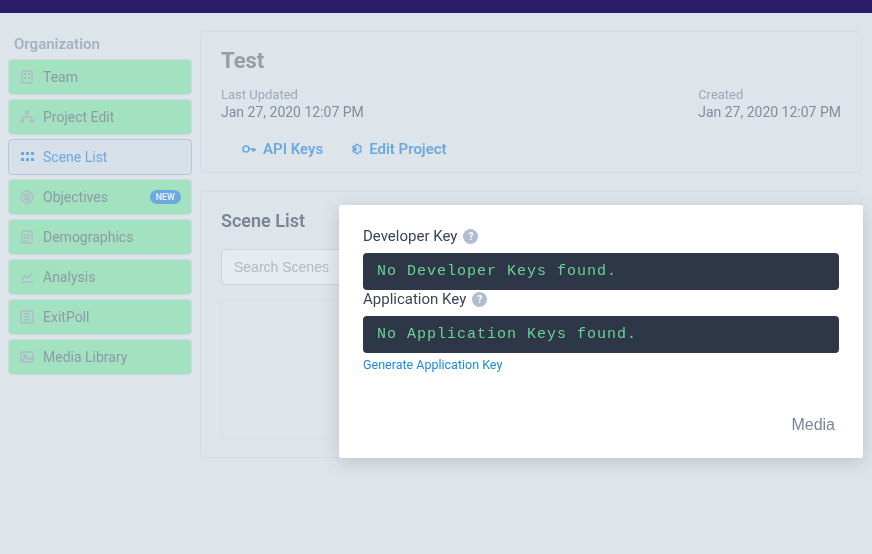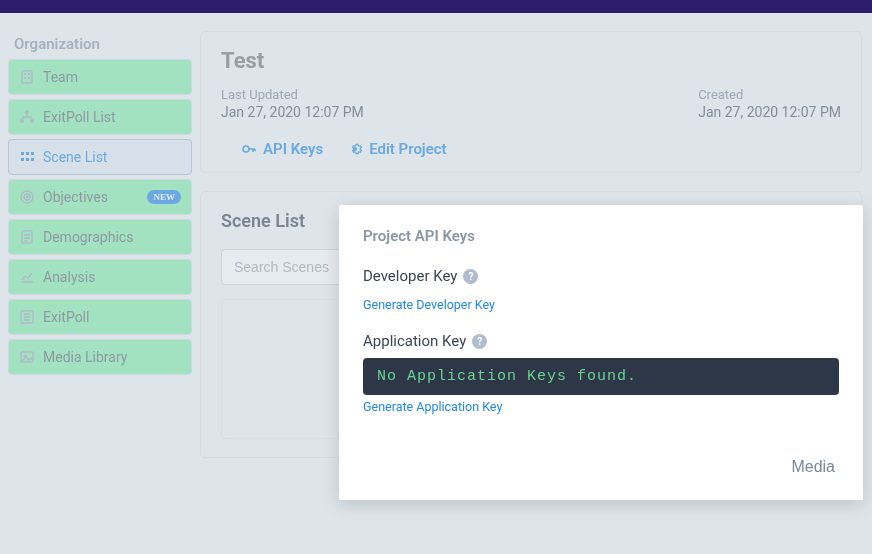--- a/index.html
+++ b/index.html
@@ -68,21 +68,20 @@
 }
 .nav-item.active .label, .nav-item.active .icon { color: #1e88e5; }
 .badge-new {
   background: #1e88e5;
   color: #fff;
   font-size: 9px;
   font-weight: 700;
   padding: 2px 6px;
   border-radius: 9px;
   margin-left: auto;
-  font-family: Liberation Serif, serif;
 }
 .main {
   flex: 1;
   padding: 18px 10px 18px 0;
 }
 .card {
   background: #eef2f6;
   border: 1px solid #dfe5ec;
   border-radius: 5px;
   margin-bottom: 18px;
@@ -246,21 +245,21 @@
 
     <div class="nav-item">
       <span class="icon">
         <svg viewBox="0 0 16 16" width="16" height="16" fill="currentColor">
             <circle cx="8" cy="3" r="2"></circle>
             <circle cx="3" cy="12" r="2"></circle>
             <circle cx="13" cy="12" r="2"></circle>
             <path d="M8 5v3M8 8H4v2M8 8h4v2" stroke="currentColor" stroke-width="1.4" fill="none"></path>
           </svg>
       </span>
-      <span class="label">ExitPoll List</span>
+      <span class="label">Project Edit</span>
     </div>
 
 
     <div class="nav-item active">
       <span class="icon">
         <svg viewBox="0 0 16 16" width="16" height="16" fill="currentColor">
             <rect x="2" y="3" width="3" height="3"></rect>
             <rect x="7" y="3" width="3" height="3"></rect>
             <rect x="12" y="3" width="3" height="3"></rect>
             <rect x="2" y="9" width="3" height="3"></rect>
@@ -363,27 +362,26 @@
       <div class="scene-title">Scene List</div>
       <input class="search-field" type="text" placeholder="Search Scenes" style="">
       <div class="scene-empty"></div>
     </div>
   </main>
 </div>
 
 <div class="overlay"></div>
 
 <div class="modal">
-  <div class="modal-title">Project API Keys</div>
 
   <div class="key-label">
     <span>Developer Key</span>
     <span class="help-icon">?</span>
   </div>
-  <a class="gen-link">Generate Developer Key</a>
+  <div class="key-box">No Developer Keys found.</div>
 
   <div class="key-label">
     <span>Application Key</span>
     <span class="help-icon">?</span>
   </div>
   <div class="key-box">No Application Keys found.</div>
   <a class="gen-link">Generate Application Key</a>
 
   <div class="modal-footer">
     <button class="close-btn">Media</button>

